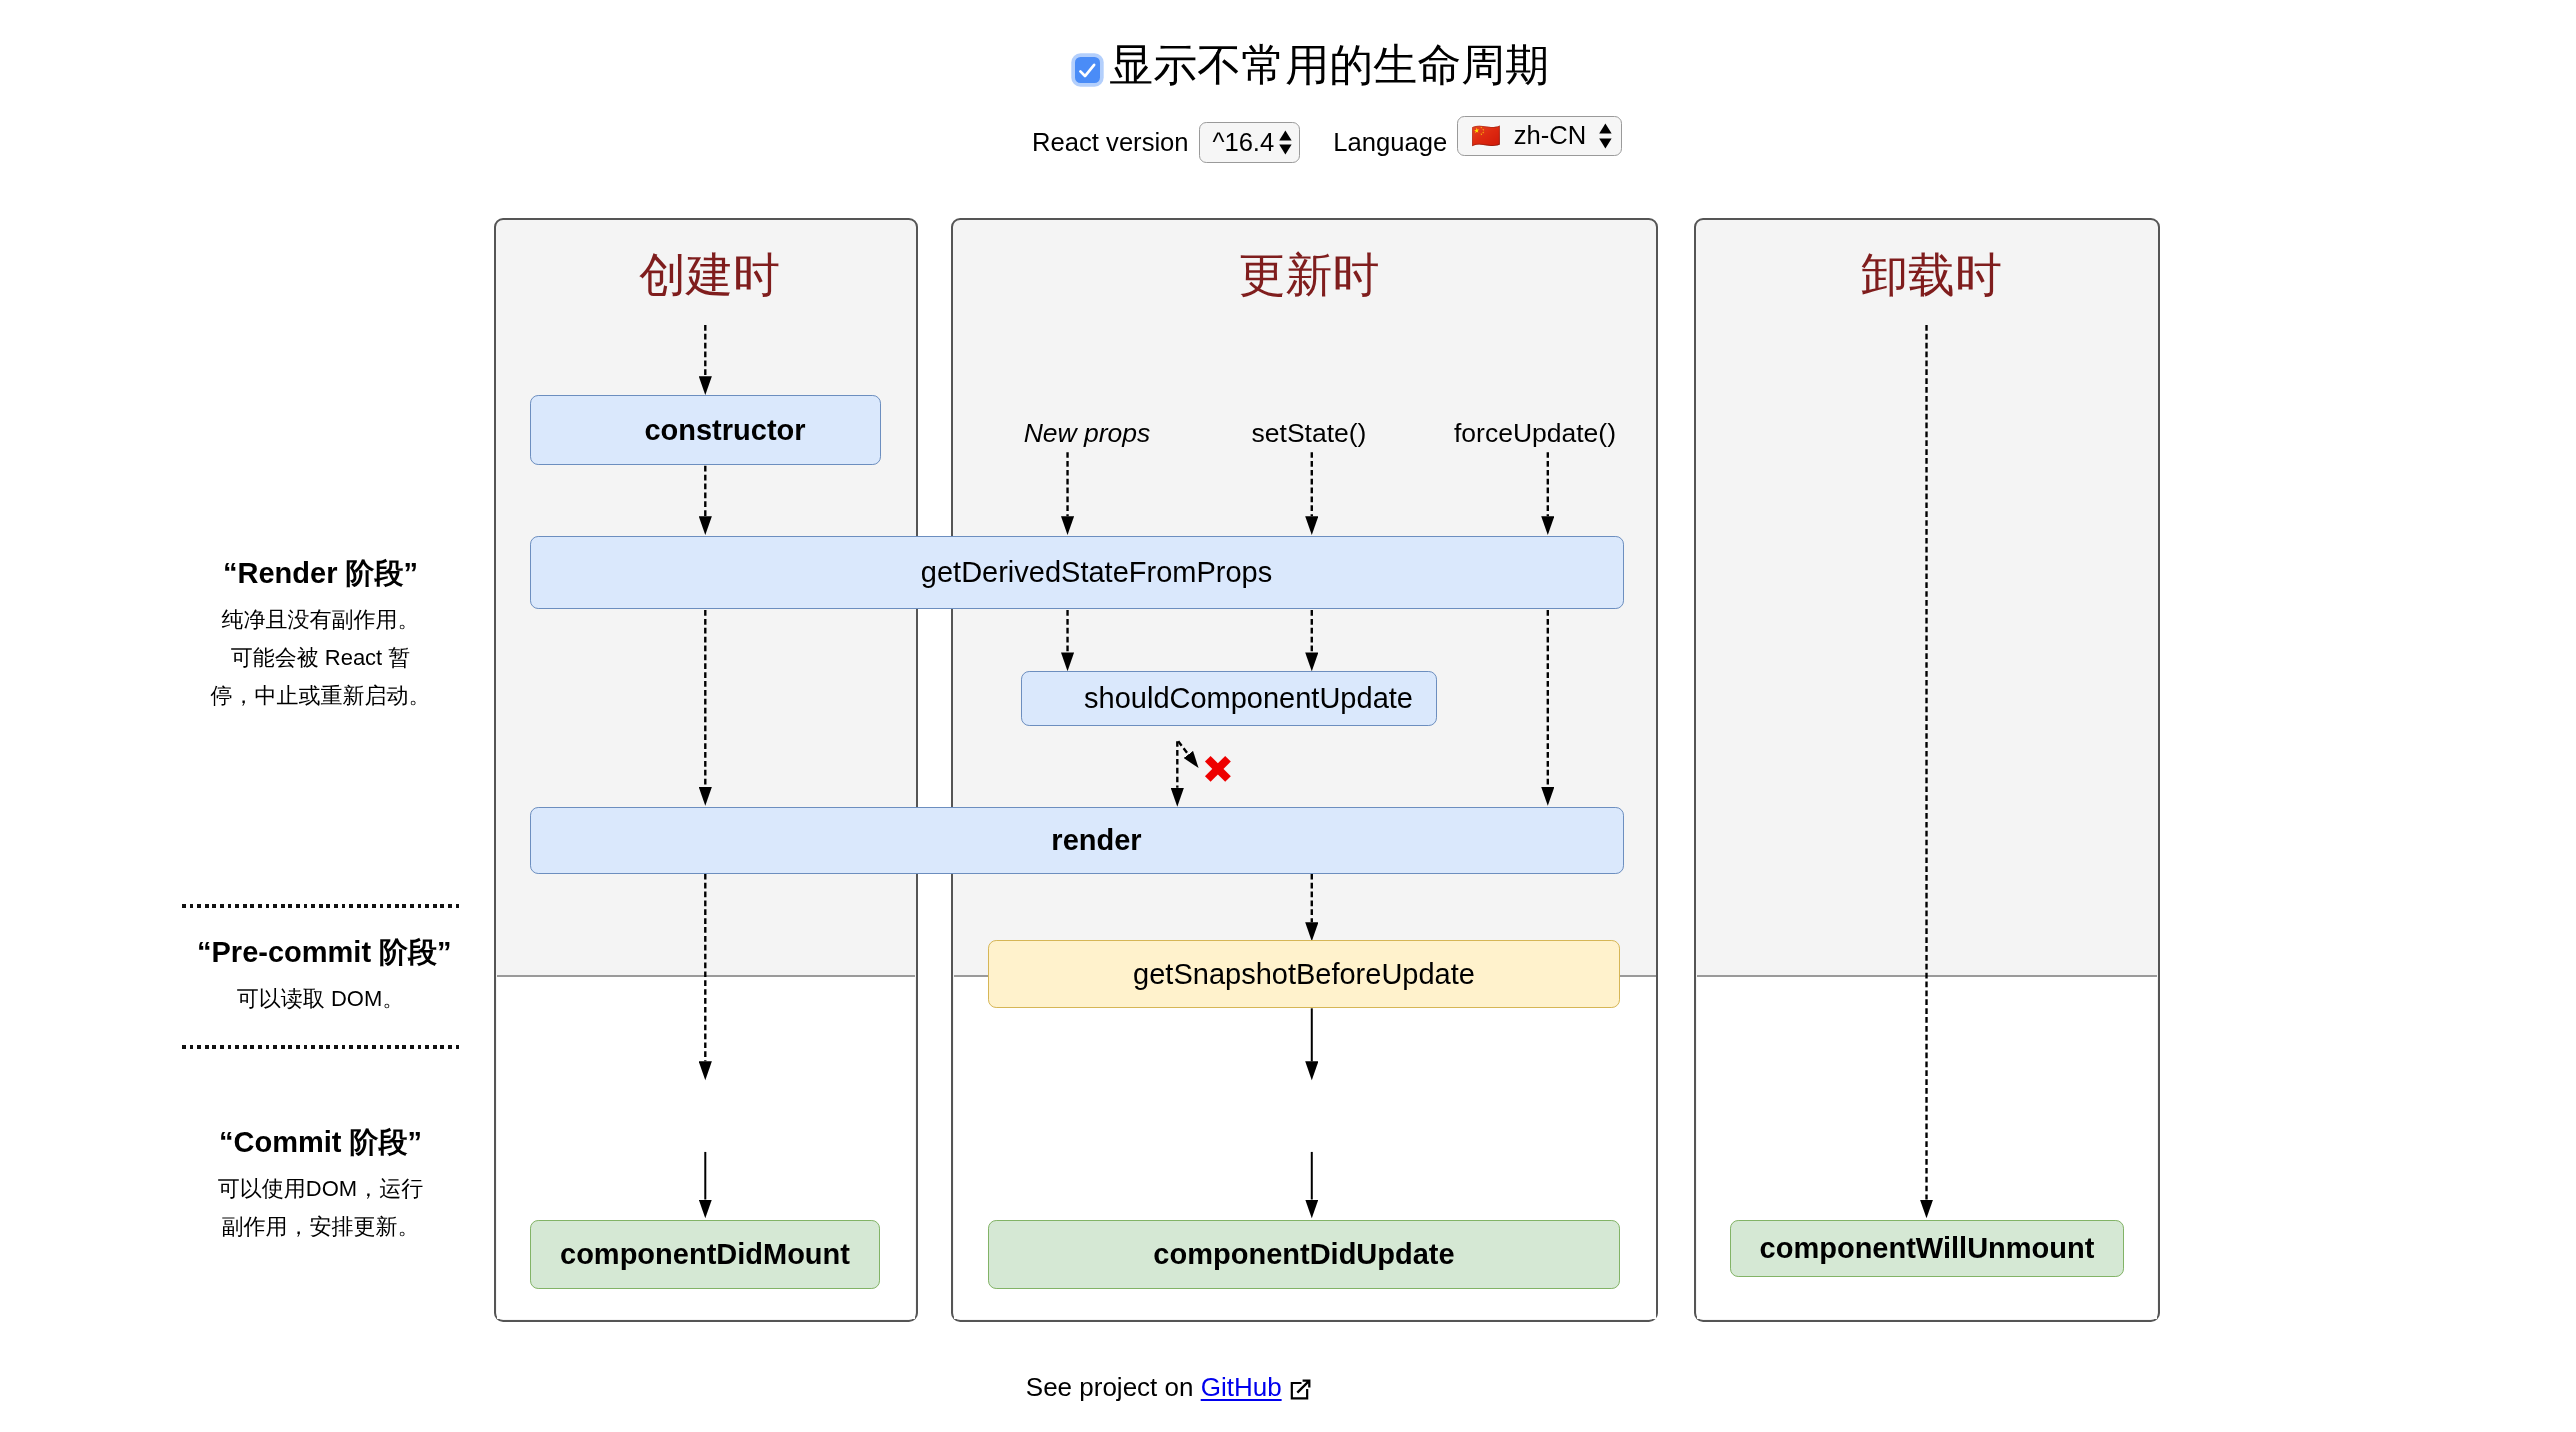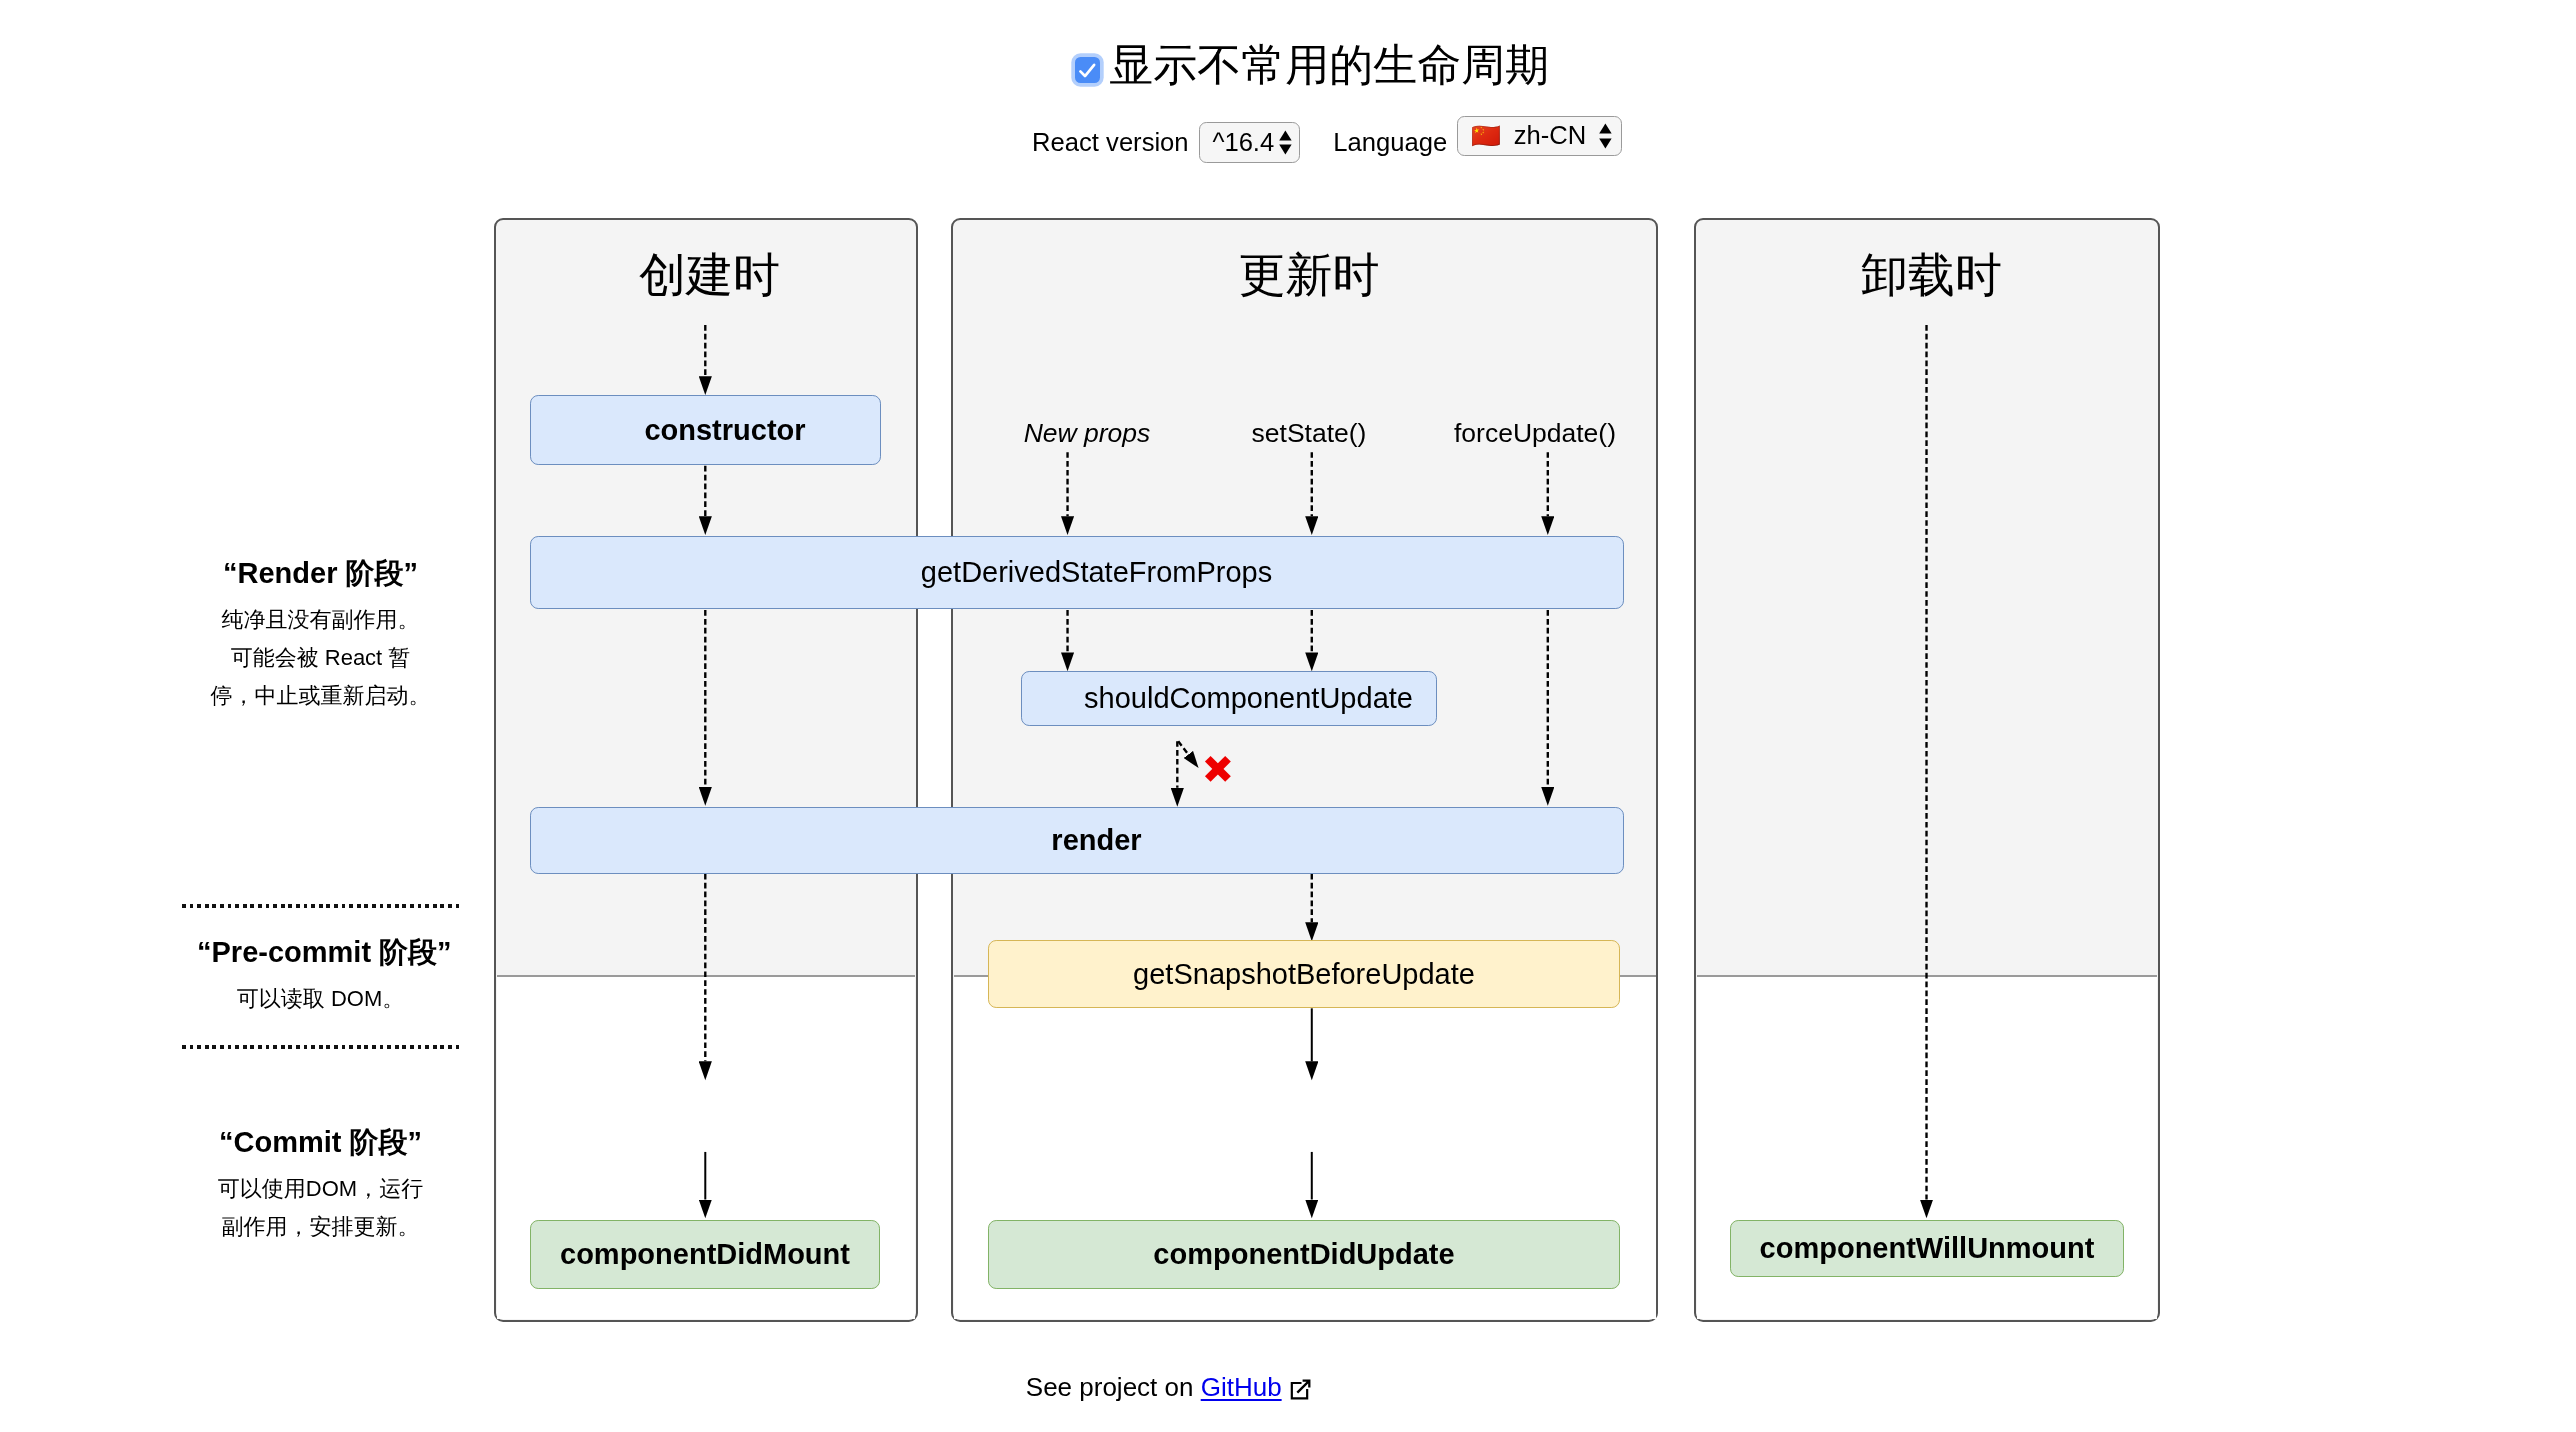--- a/index.html
+++ b/index.html
@@ -24,21 +24,21 @@
        border:1.4px solid #9a9a9a;border-radius:7.3px;padding:4.6px 7.3px 4.6px 12.8px;
        font-size:25.6px;color:#000;line-height:1.15;}
   .sel .spin{display:inline-flex;flex-direction:column;gap:3.7px;line-height:0;}
   .sel-lang{margin-bottom:12.8px;gap:12.8px;padding-right:9.1px;}
   .flag{font-size:24px;line-height:1;display:inline-block;}
   .gap{display:inline-block;width:33px;}
 
   
   .panel{position:absolute;border:2.7px solid #555;border-radius:9.1px;
          background:#f4f4f4;box-sizing:border-box;}
-  .panel-title{position:absolute;text-align:center;font-size:47px;color:#000000;
+  .panel-title{position:absolute;text-align:center;font-size:47px;color:#7f1d1d;
                white-space:nowrap;}
 
   
   .panel-bottom{position:absolute;background:#ffffff;box-sizing:border-box;}
   .panel-sep{position:absolute;height:1.8px;background:#9a9a9a;}
 
   
   .phase{position:absolute;text-align:center;color:#000;}
   .phase-title{font-size:29px;font-weight:700;white-space:nowrap;}
   .phase-desc{font-size:22px;line-height:38px;margin-top:7.3px;white-space:nowrap;}

